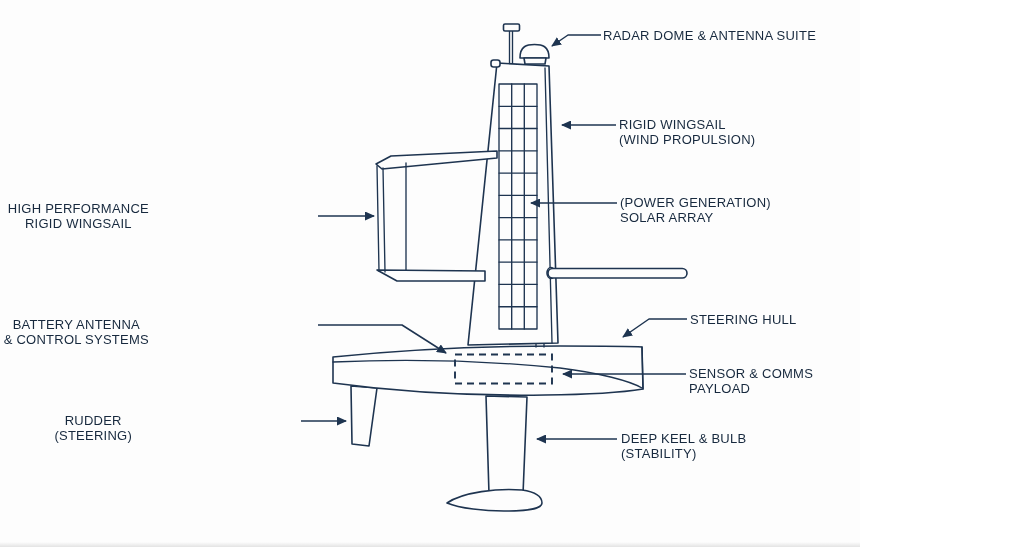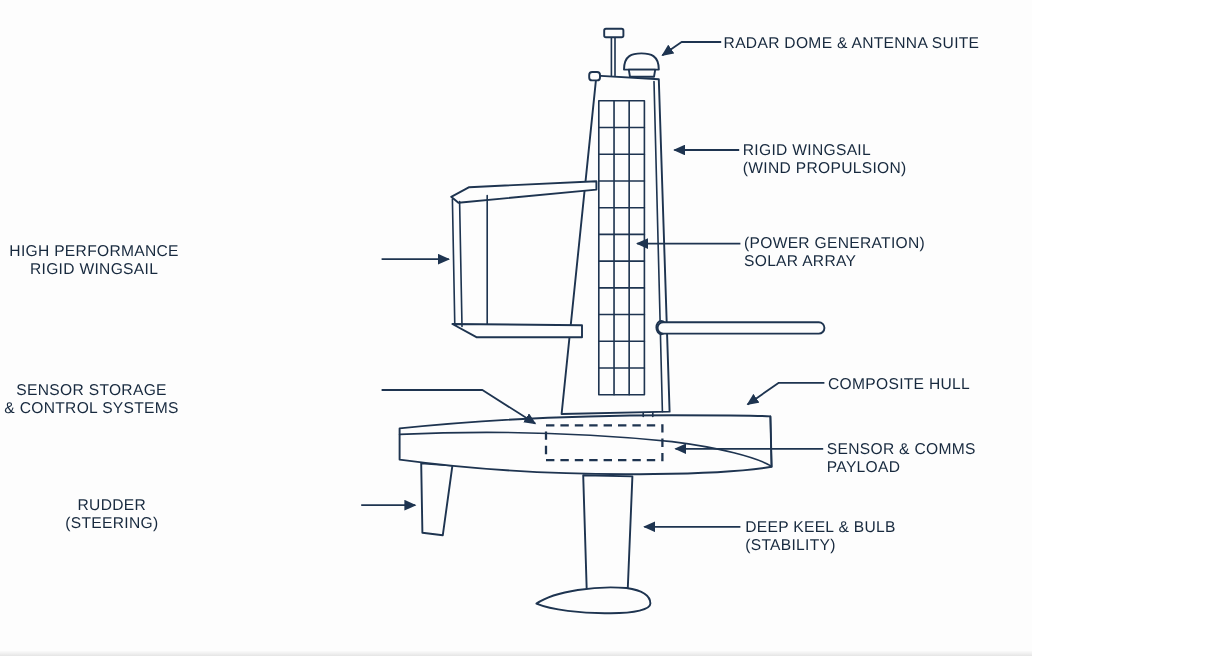--- a/index.html
+++ b/index.html
@@ -139,26 +139,26 @@
     <div>(POWER GENERATION)</div>
     <div>SOLAR ARRAY</div>
   </div>
 
   <div class="label r" style="right:711px;top:201px">
     <div>HIGH PERFORMANCE</div>
     <div>RIGID WINGSAIL</div>
   </div>
 
   <div class="label r" style="right:711px;top:317px">
-    <div>SENSOR STORAGE</div>
+    <div>BATTERY ANTENNA</div>
     <div>&amp; CONTROL SYSTEMS</div>
   </div>
 
   <div class="label" style="left:690px;top:312px">
-    <div>COMPOSITE HULL</div>
+    <div>STEERING HULL</div>
   </div>
 
   <div class="label" style="left:689px;top:366px">
     <div>SENSOR &amp; COMMS</div>
     <div>PAYLOAD</div>
   </div>
 
   <div class="label r" style="right:728px;top:413px">
     <div>RUDDER</div>
     <div>(STEERING)</div>

